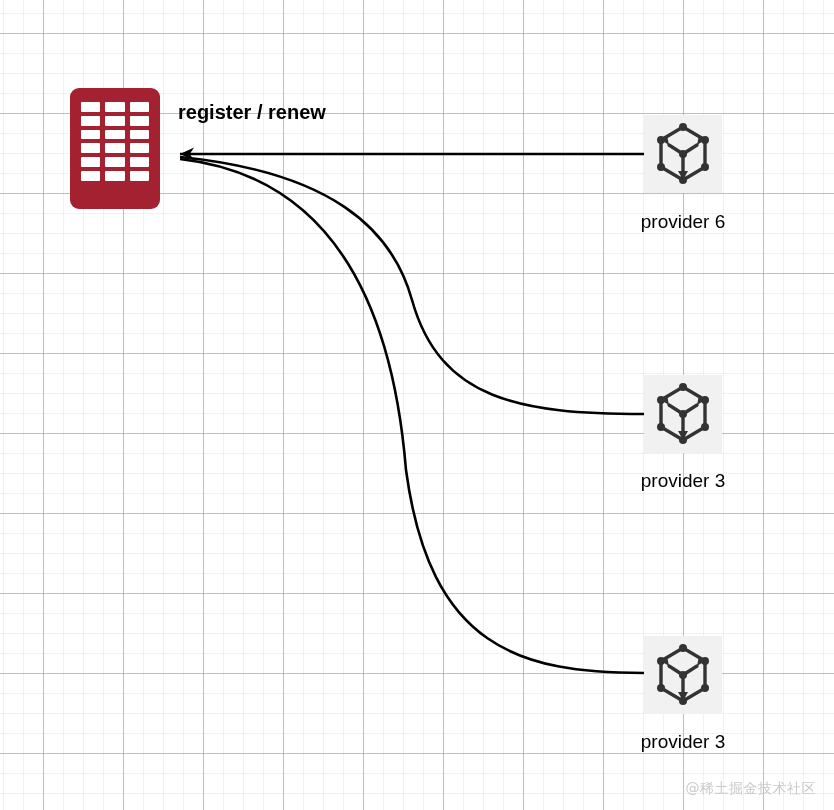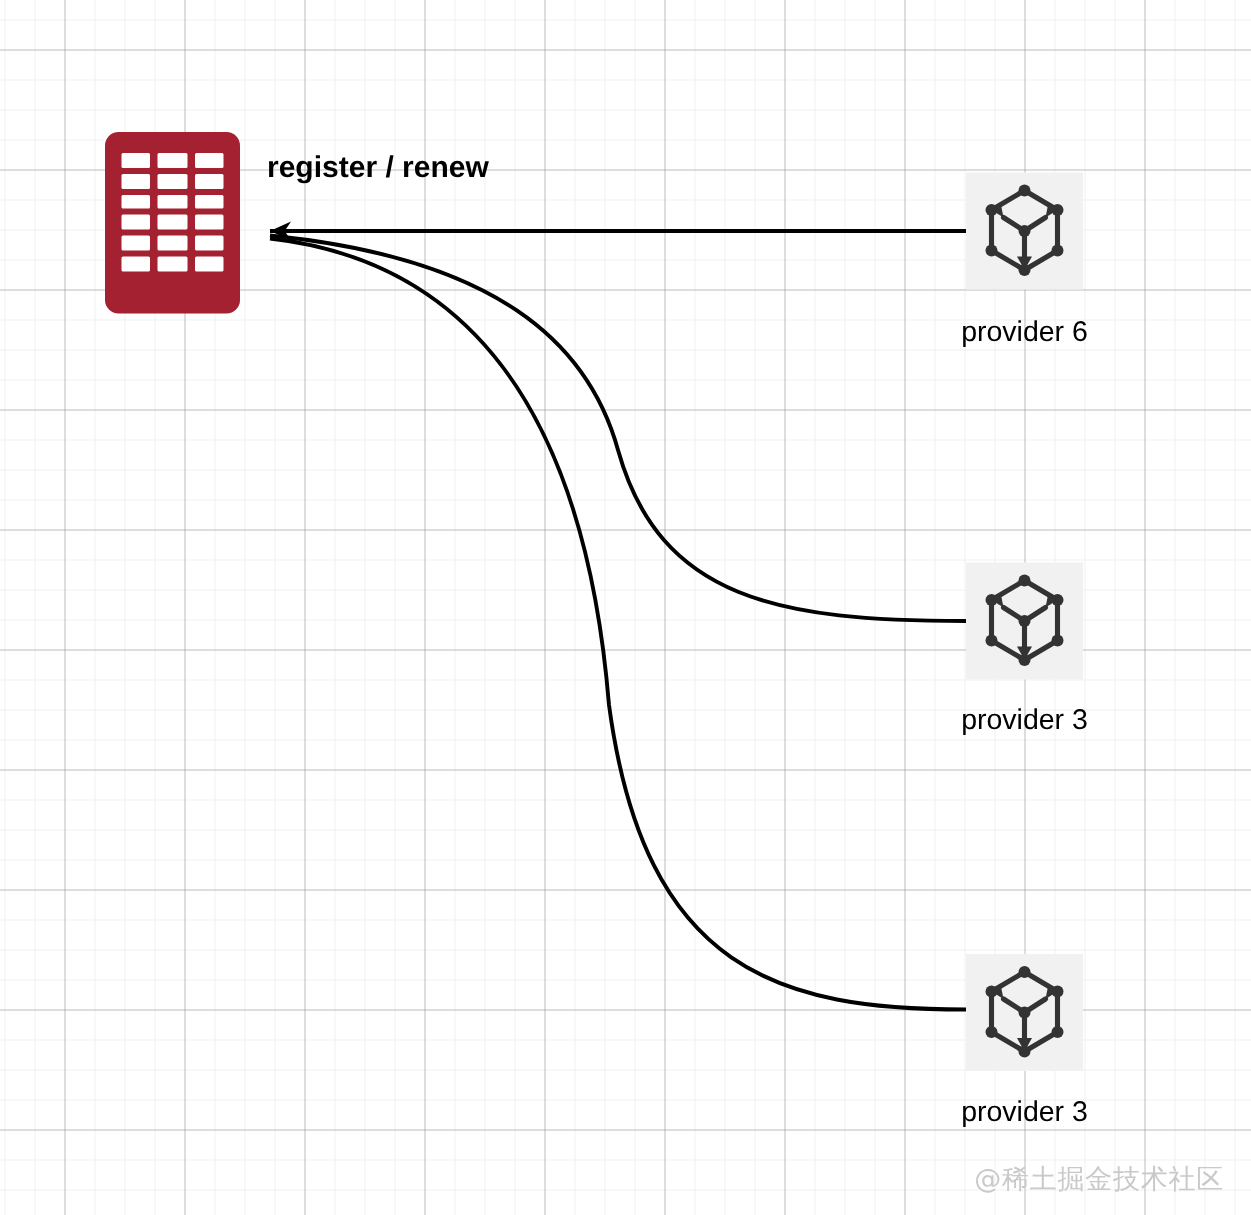--- a/index.html
+++ b/index.html
@@ -103,21 +103,21 @@
     color: #000000;
     white-space: nowrap;
     font-weight: bold;
   }
 
   
   #watermark {
     position: absolute;
     right: 18px;
     bottom: 12px;
-    font-size: 18px;
+    font-size: 14px;
     color: #c9c9c9;
     letter-spacing: 0.5px;
     white-space: nowrap;
     font-family: "DejaVu Sans", sans-serif;
     text-align: right;
   }
 </style>
 </head>
 <body>
 

